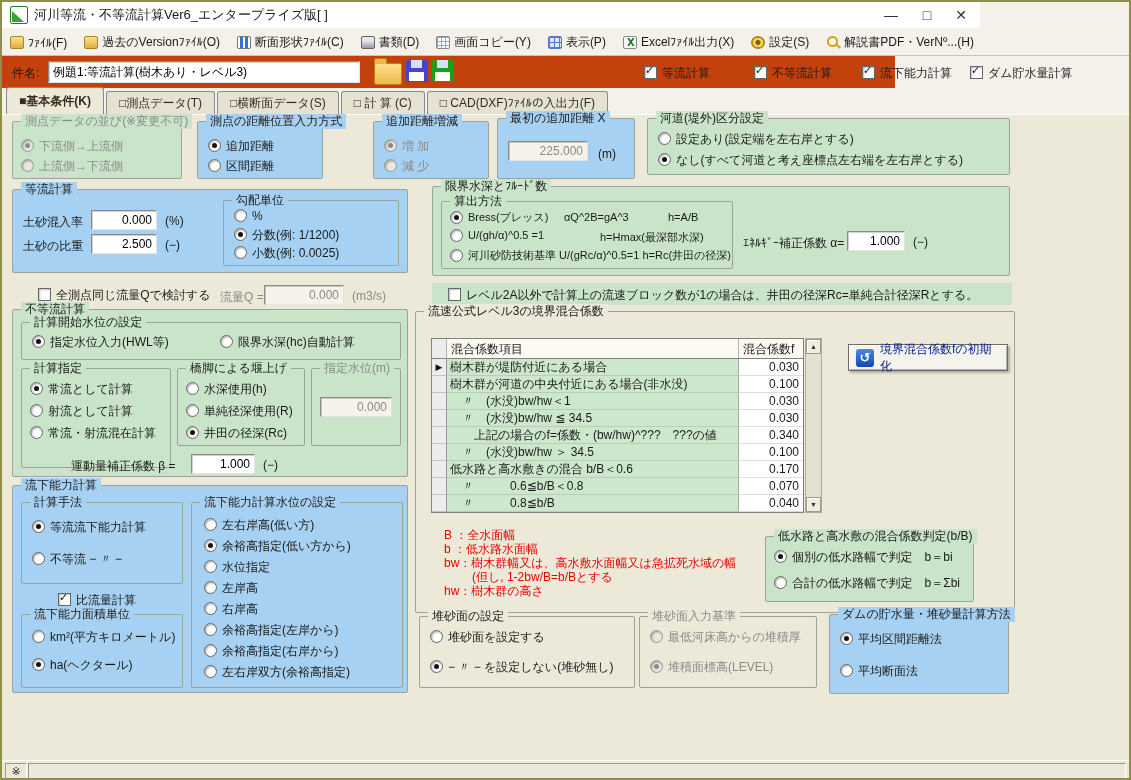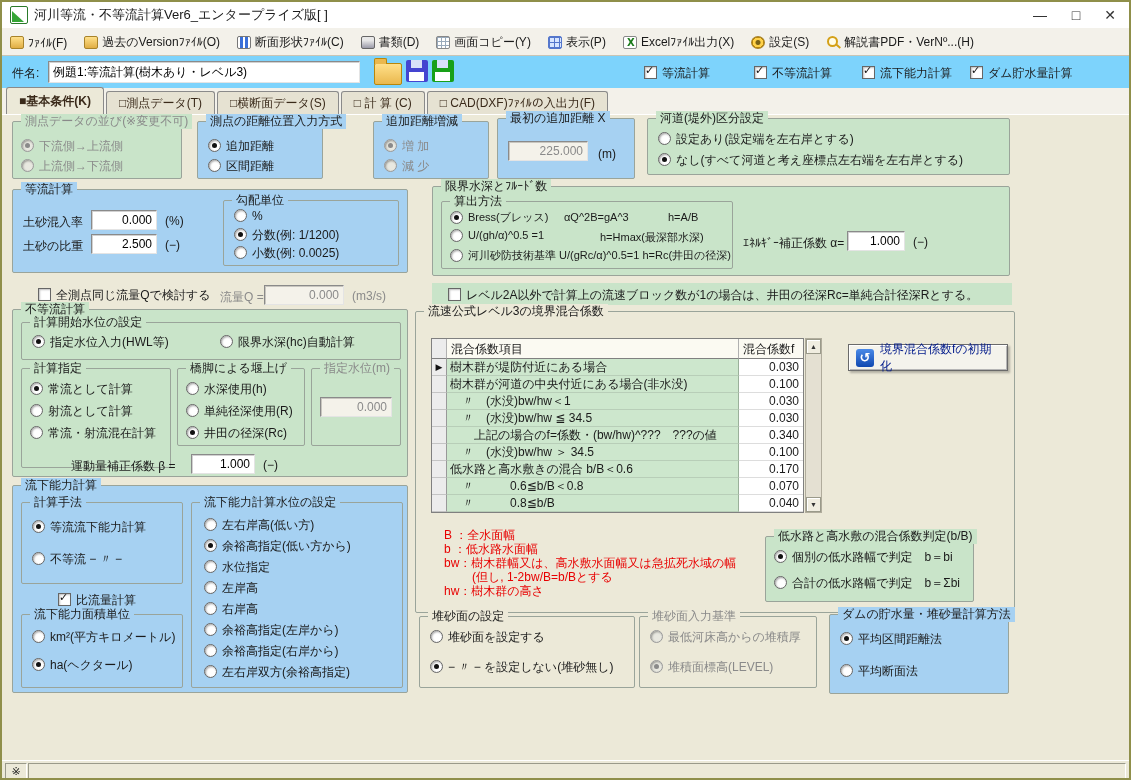--- a/index.html
+++ b/index.html
@@ -1,40 +1,40 @@
 <!DOCTYPE html>
 <html><head>
 <meta charset="utf-8">
 <style>
   html,body{margin:0;padding:0;background:#d8d4c8;}
   body{font-family:"Liberation Sans","DejaVu Sans",sans-serif;color:#1a1a1a;}
   #win{position:relative;width:1131px;height:780px;background:#f3f1ea;border:2px solid #8f8f4a;box-sizing:border-box;overflow:hidden;}
   
-  .titlebar{position:absolute;left:0;top:0;width:1127px;height:26px;background:#fff;display:flex;align-items:center;}
+  .titlebar{position:absolute;left:0;top:0;width:978px;height:26px;background:#fff;display:flex;align-items:center;}
   .appic{width:16px;height:16px;margin:0 6px 0 8px;background:#fff;border:1px solid #2a7a2a;position:relative;border-radius:2px;}
   .appic::after{content:"";position:absolute;left:1px;bottom:1px;width:0;height:0;border-left:12px solid #35a535;border-top:11px solid transparent;}
   .wtitle{font-size:13px;}
   .wctl{position:absolute;top:0;height:26px;width:34px;text-align:center;line-height:26px;font-size:14px;color:#333;}
   
   .menubar{position:absolute;left:0;top:28px;width:1127px;height:26px;background:#f3f1ea;border-bottom:1px solid #c9c5b5;display:flex;align-items:center;padding-left:8px;box-sizing:border-box;}
   .mitem{display:flex;align-items:center;margin-right:17px;font-size:12px;white-space:nowrap;}
   .mi{width:14px;height:13px;display:inline-block;margin-right:4px;border-radius:2px;box-sizing:border-box;flex:0 0 auto;}
   .mi-folder{background:linear-gradient(#ffe08a,#e0ae44);border:1px solid #a8832a;}
   .mi-chart{background:linear-gradient(90deg,#fff 0 2px,#3a6fd8 2px 5px,#fff 5px 7px,#3a6fd8 7px 10px,#fff 10px 12px,#3a6fd8 12px);border:1px solid #777;}
   .mi-print{background:linear-gradient(#e8e8e8 30%,#9a9aa8);border:1px solid #666;}
   .mi-grid{background:#fff;border:1px solid #888;background-image:linear-gradient(#9ab 1px,transparent 1px),linear-gradient(90deg,#9ab 1px,transparent 1px);background-size:4px 4px;}
   .mi-table{background:#d8e6ff;border:1px solid #5577cc;background-image:linear-gradient(#5577cc 1px,transparent 1px),linear-gradient(90deg,#5577cc 1px,transparent 1px);background-size:5px 5px;}
   .mi-excel{background:#fff;border:1px solid #888;position:relative;}
   .mi-excel::after{content:"X";position:absolute;left:3px;top:0;font:bold 10px "DejaVu Sans",sans-serif;color:#1a7a1a;line-height:12px;}
   .mi-gear{background:radial-gradient(circle,#7a6318 0 2px,#ffd24a 3px 5px,#b8860b 5px);border-radius:50%;border:1px solid #a8832a;}
   .mi-zoom{position:relative;background:transparent;}
   .mi-zoom::before{content:"";position:absolute;left:1px;top:0;width:7px;height:7px;border:2px solid #d4a017;border-radius:50%;background:#fffce8;}
   .mi-zoom::after{content:"";position:absolute;left:9px;top:9px;width:6px;height:2px;background:#d4a017;transform:rotate(40deg);}
   
-  .subjrow{position:absolute;left:0;top:54px;width:1127px;height:32px;background:#7dd3fc;}
+  .subjrow{position:absolute;left:0;top:54px;width:893px;height:32px;background:#c2410c;}
   .lbl{position:absolute;font-size:12px;white-space:nowrap;}
   .tin{position:absolute;background:#fff;border:1px solid #8a8a8a;border-right-color:#e4e4e4;border-bottom-color:#e4e4e4;box-shadow:inset 1px 1px 0 rgba(0,0,0,0.18);font:12px "Liberation Sans","DejaVu Sans",sans-serif;padding:0 4px;box-sizing:border-box;}
   .tin.num{text-align:right;}
   .tin.dis{color:#8a8a8a;background:#f4f2ea;}
   .folder{width:26px;height:20px;position:relative;display:inline-block;background:linear-gradient(#ffe08a,#eab84e);border:1px solid #b8860b;border-radius:2px;}
   .folder::before{content:"";position:absolute;top:-6px;left:-1px;width:11px;height:5px;background:#eab84e;border:1px solid #b8860b;border-bottom:none;border-radius:2px 2px 0 0;}
   .flop{width:22px;height:22px;border-radius:2px;position:relative;display:inline-block;}
   .flop.blue{background:#4444d0;}
   .flop.green{background:#18a018;}
   .flop::before{content:"";position:absolute;left:5px;top:0;width:11px;height:8px;background:#d8e0f8;}

